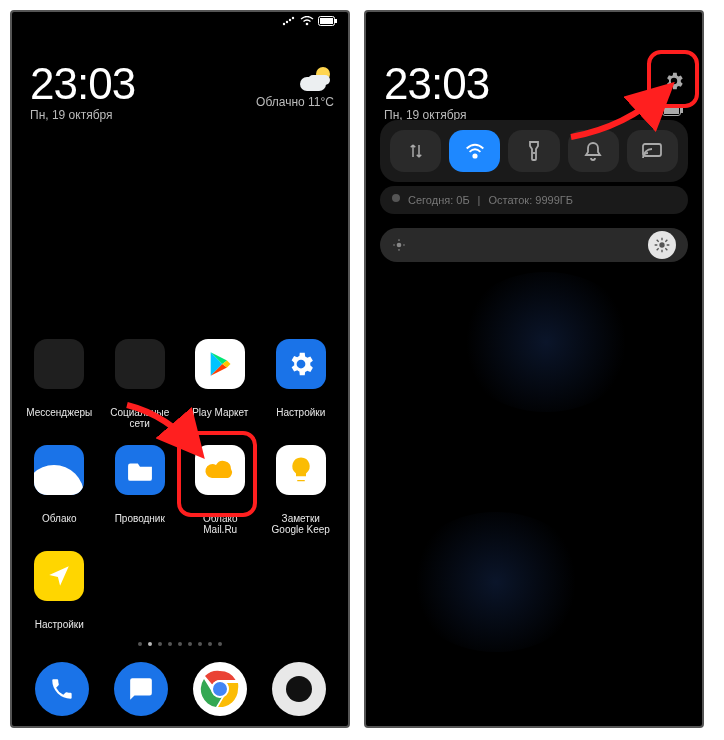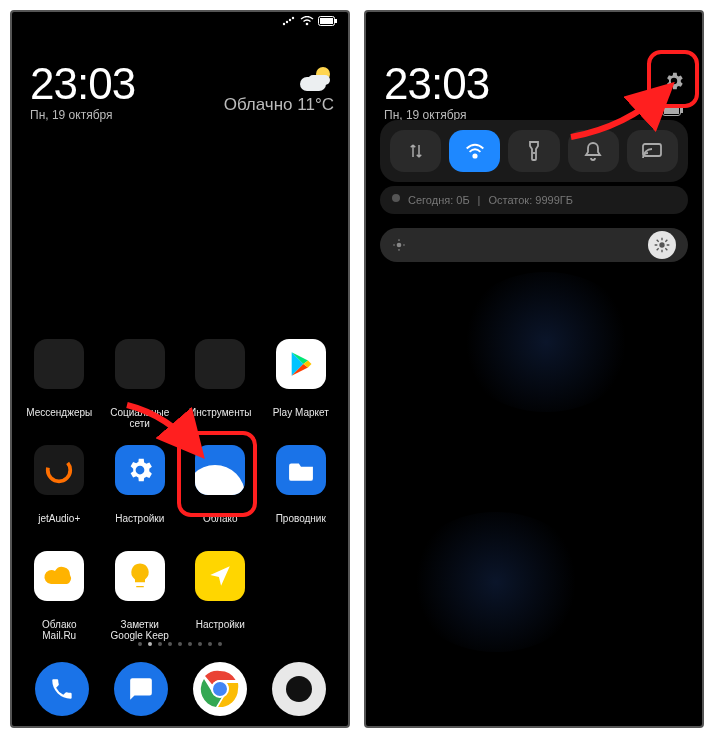--- a/index.html
+++ b/index.html
@@ -65,21 +65,21 @@
   }
   .weather-sun {
     position:absolute; width:14px; height:14px; background:#ffd54f; border-radius:50%;
     top:0; right:4px;
   }
   .weather-cloud {
     position:absolute; width:26px; height:14px; background:#eceff1; border-radius:10px;
     bottom:0; left:0;
     box-shadow: 6px -4px 0 -2px #eceff1;
   }
-  .weather-text { font-size: 17px; color:#bbb; margin-top:4px; }
+  .weather-text { font-size: 12px; color:#bbb; margin-top:4px; }
 
   
   .grid {
     position: absolute;
     top: 327px;
     left: 10px; right: 10px;
     display: grid;
     grid-template-columns: repeat(4, 1fr);
     row-gap: 16px;
     column-gap: 6px;
@@ -284,53 +284,31 @@
           <div class="mini" style="background:#e4405f"></div>
           <div class="mini" style="background:#0077b5"></div>
           <div class="mini" style="background:#ff0000"></div>
           <div class="mini"></div>
           <div class="mini"></div>
           <div class="mini"></div>
         </div>
       <div class="label" style="white-space:pre-line">Социальные
 сети</div>
     </div>
-    <div class="app">
-      <div class="icon folder">
-          <div class="mini" style="background:#2196f3"></div>
-          <div class="mini" style="background:#ff9800"></div>
-          <div class="mini" style="background:#4caf50"></div>
-          <div class="mini" style="background:#9c27b0"></div>
-          <div class="mini" style="background:#00bcd4"></div>
-          <div class="mini" style="background:#f44336"></div>
-          <div class="mini" style="background:#3f51b5"></div>
-          <div class="mini" style="background:#8bc34a"></div>
-          <div class="mini" style="background:#795548"></div>
-        </div>
-      <div class="label">Инструменты</div>
-    </div>
 
     <div class="app">
       <div class="icon" style="background:#fff">
           <svg width="28" height="28" viewBox="0 0 24 24">
             <path d="M4 2 L4 22 L14 12 Z" fill="#00c4ff"></path>
             <path d="M4 2 L18 9 L14 12 Z" fill="#00e676"></path>
             <path d="M4 22 L18 15 L14 12 Z" fill="#ff3d00"></path>
             <path d="M18 9 L21 12 L18 15 L14 12 Z" fill="#ffc400"></path>
           </svg>
         </div>
       <div class="label">Play Маркет</div>
-    </div>
-    <div class="app">
-      <div class="icon" style="background:#1a1a1a">
-          <svg width="30" height="30" viewBox="0 0 24 24">
-            <circle cx="12" cy="12" r="9" fill="none" stroke="#ff6f00" stroke-width="3" stroke-dasharray="30 20"></circle>
-          </svg>
-        </div>
-      <div class="label">jetAudio+</div>
     </div>
     <div class="app">
       <div class="icon" style="background:#1a73e8">
           <svg width="30" height="30" viewBox="0 0 24 24" fill="#fff">
             <path d="M19.4 13a7.5 7.5 0 0 0 0-2l2.1-1.6-2-3.4-2.5 1a7.5 7.5 0 0 0-1.7-1L15 3h-4l-.3 2.6a7.5 7.5 0 0 0-1.7 1l-2.5-1-2 3.4L6.6 11a7.5 7.5 0 0 0 0 2l-2.1 1.6 2 3.4 2.5-1a7.5 7.5 0 0 0 1.7 1L11 21h4l.3-2.6a7.5 7.5 0 0 0 1.7-1l2.5 1 2-3.4Zm-7.4 2.5A3.5 3.5 0 1 1 15.5 12 3.5 3.5 0 0 1 12 15.5Z"></path>
           </svg>
         </div>
       <div class="label">Настройки</div>
     </div>
     <div class="app">

